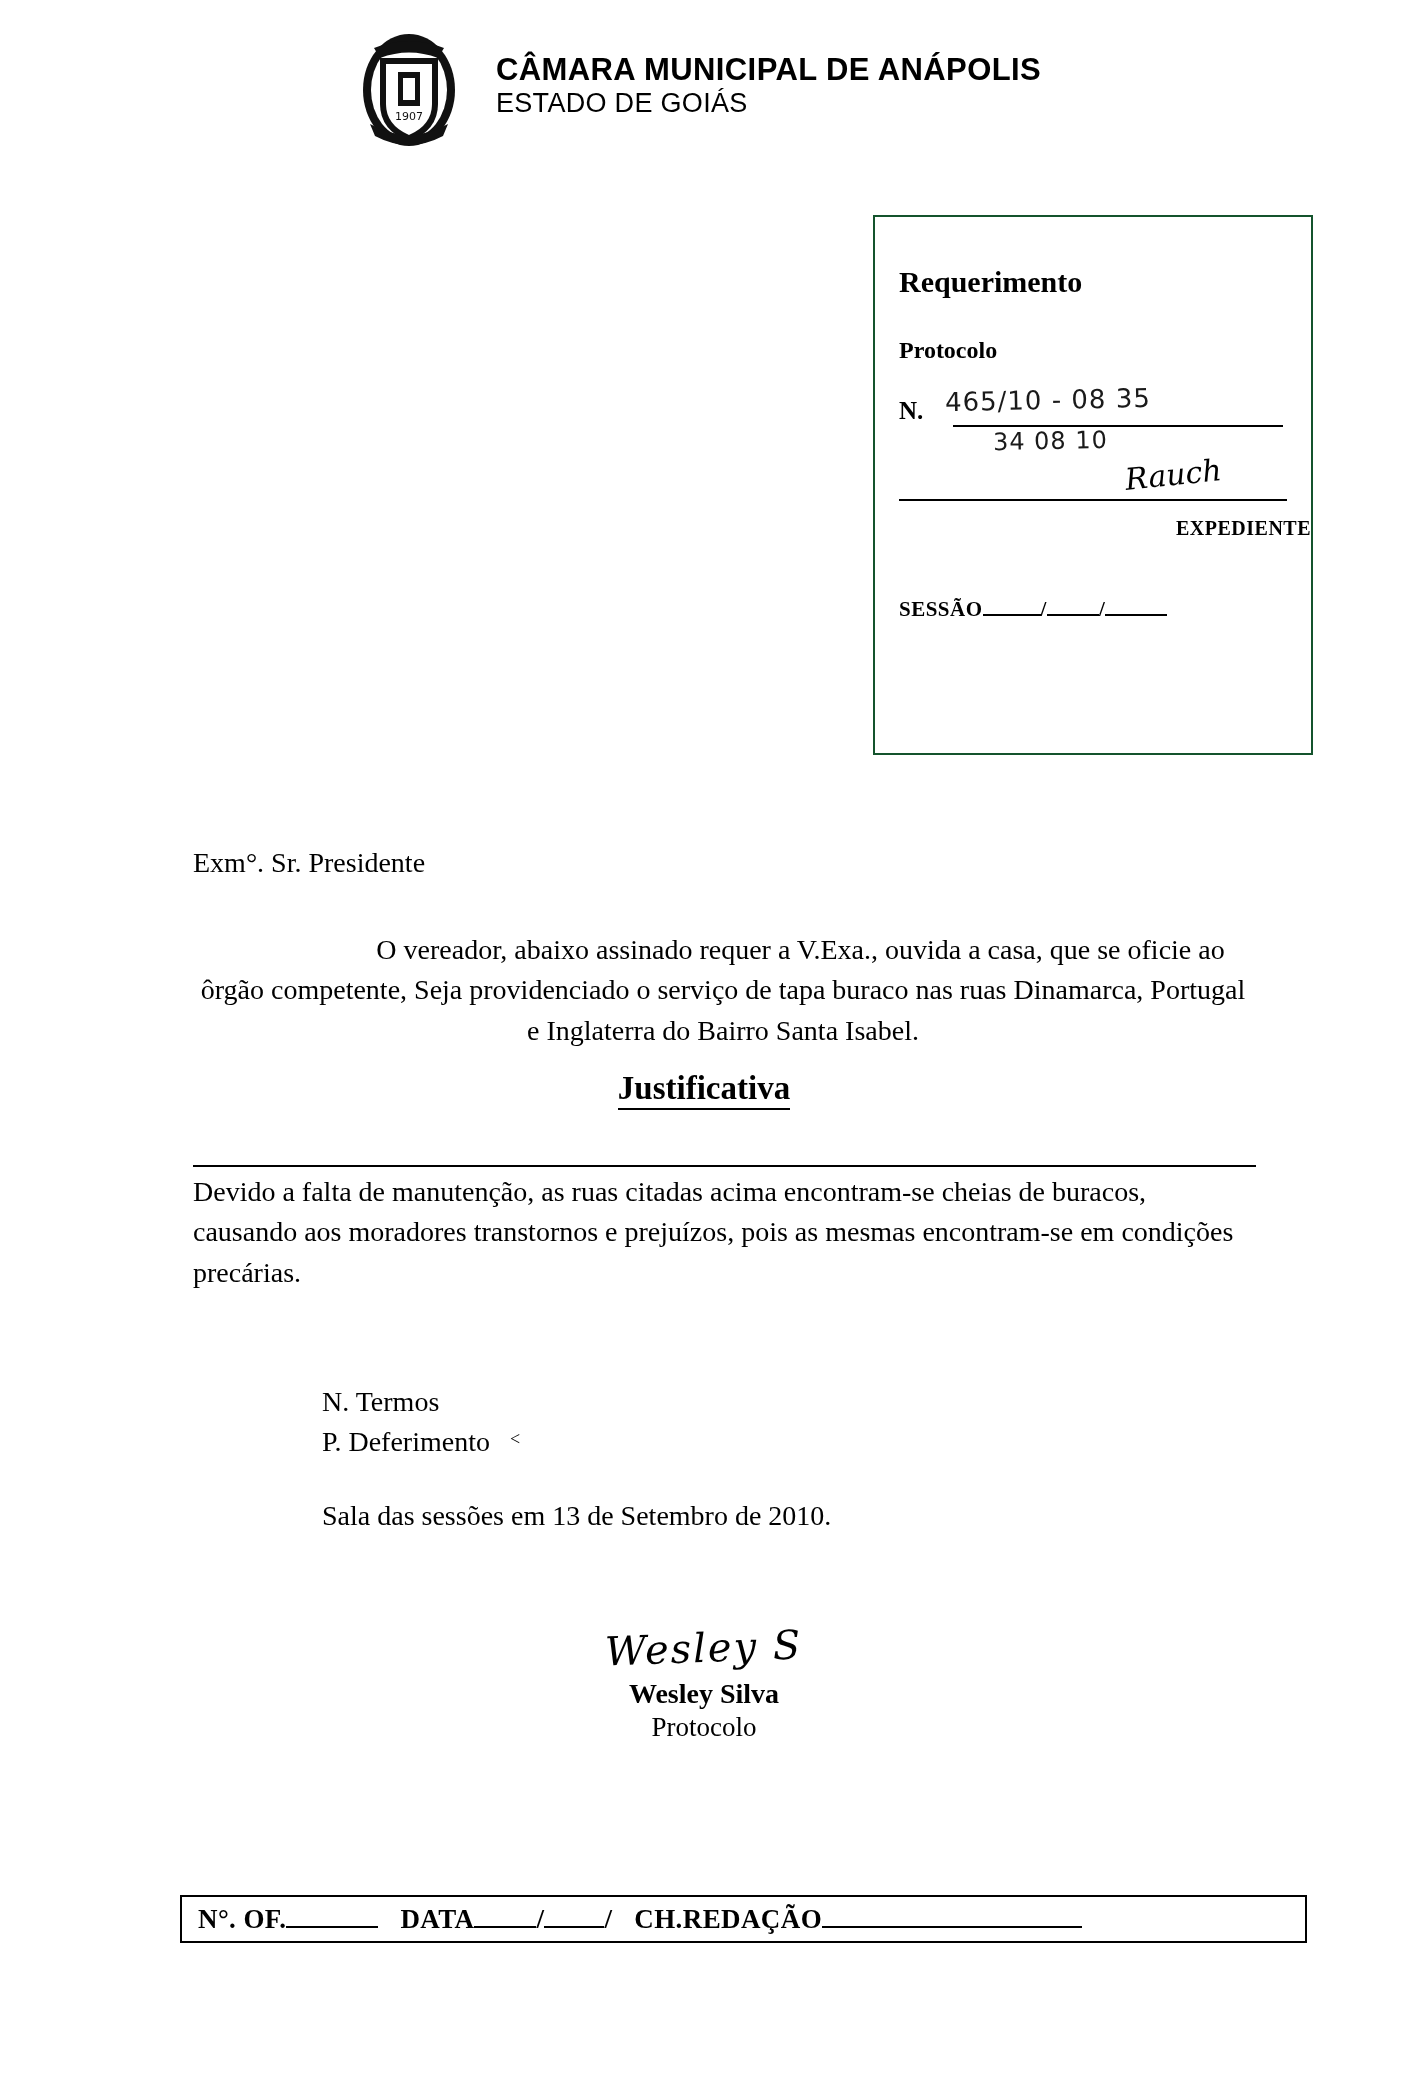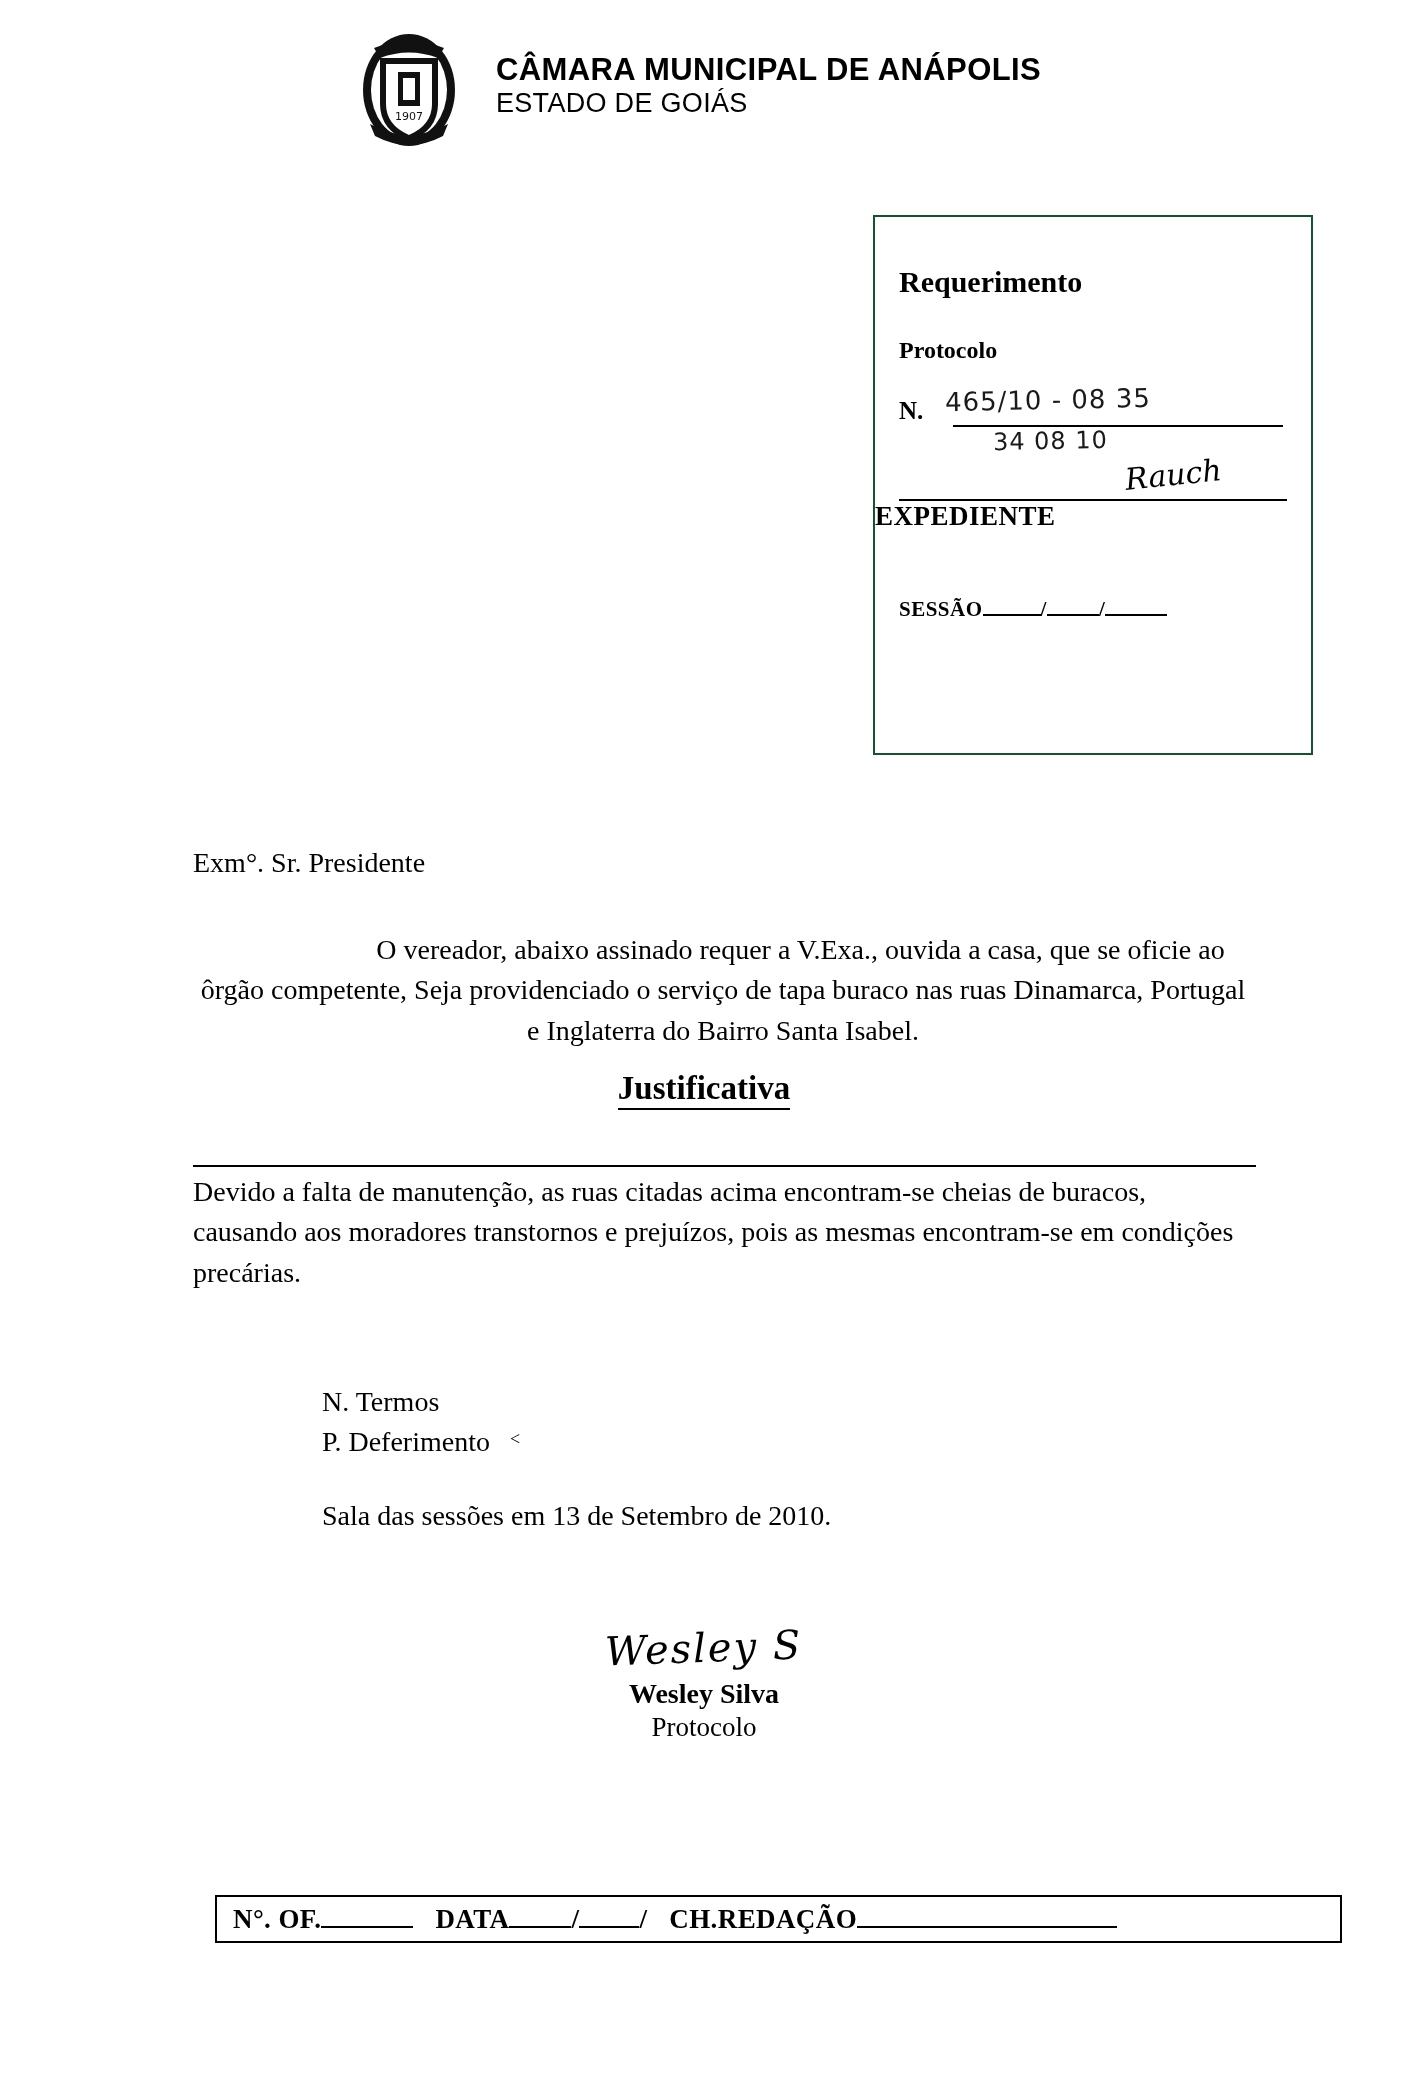--- a/index.html
+++ b/index.html
@@ -118,24 +118,24 @@
     position: absolute;
     left: 24px;
     top: 282px;
     width: 388px;
     border-bottom: 2.5px solid #000;
   }
   .expediente {
     position: absolute;
     left: 0;
     right: 0;
-    top: 284px;
-    text-align: left;
-    font-weight: bold;
-    font-size: 27px;
+    top: 300px;
+    text-align: right;
+    font-weight: bold;
+    font-size: 20px;
     letter-spacing: 0.5px;
   }
   .sessao {
     position: absolute;
     left: 24px;
     top: 380px;
     font-weight: bold;
     font-size: 21px;
     letter-spacing: 0.5px;
     white-space: nowrap;
@@ -238,21 +238,20 @@
 
   
   .footer-box {
     position: absolute;
     left: 180px;
     top: 1895px;
     width: 1127px;
     height: 48px;
     border: 2.5px solid #000;
     box-sizing: border-box;
-    margin-left: 35px;
   }
   .footer-inner {
     position: absolute;
     left: 16px;
     top: 7px;
     font-weight: bold;
     font-size: 27px;
     letter-spacing: 0.4px;
     white-space: nowrap;
   }

